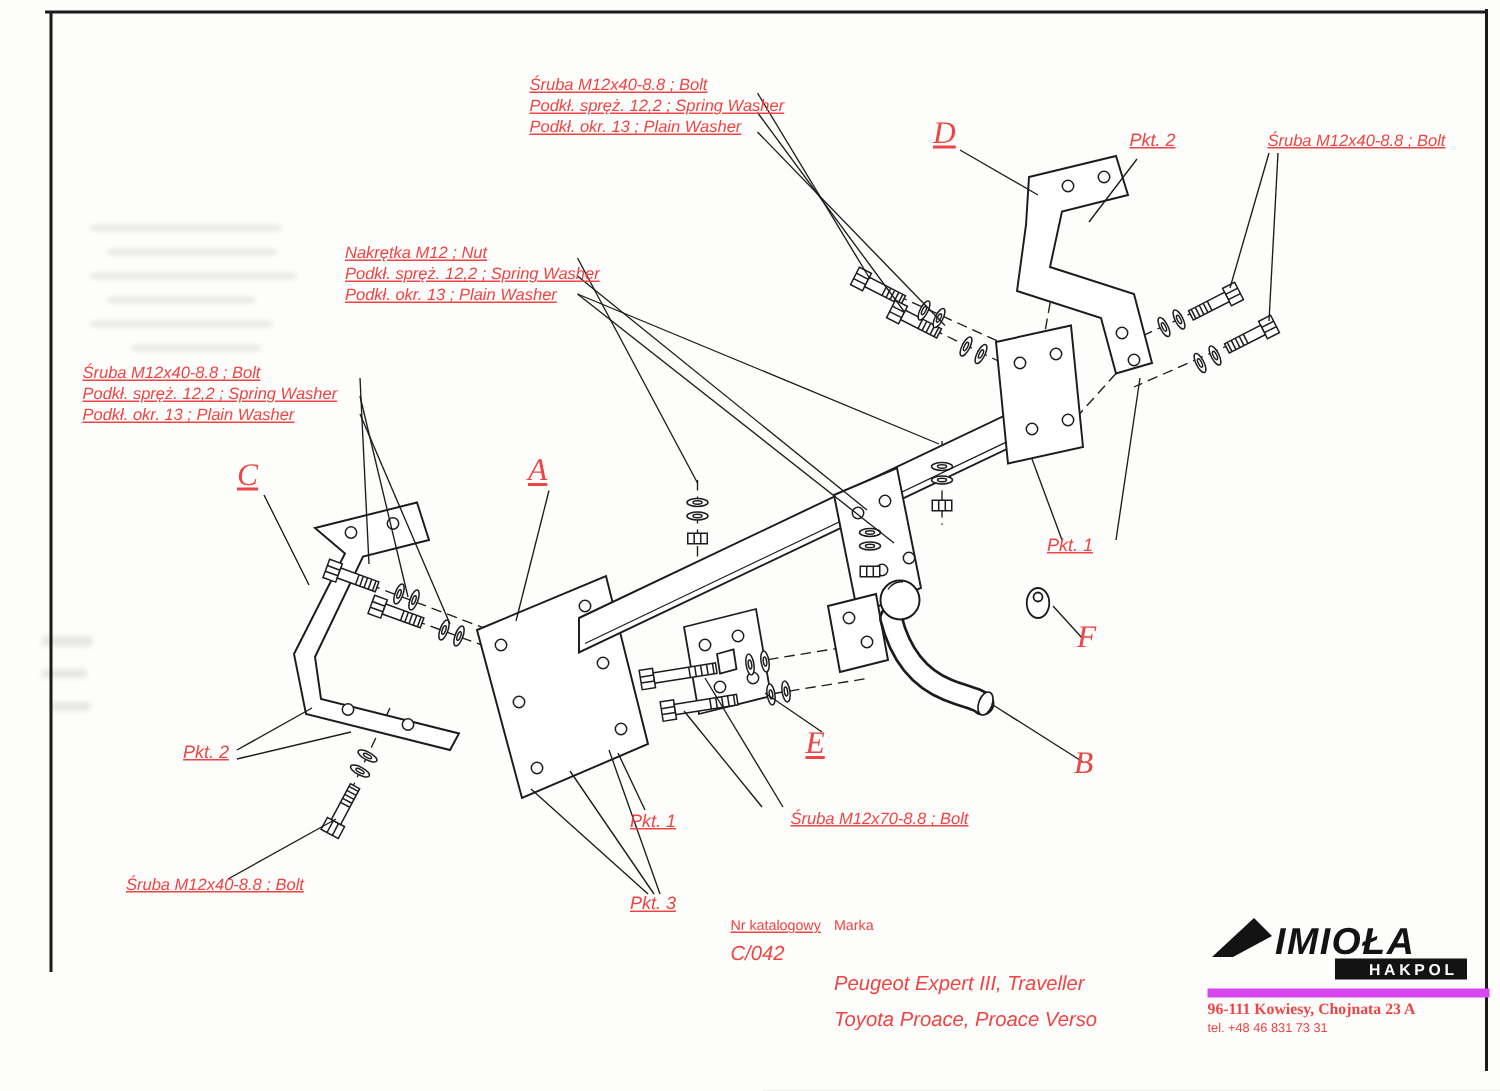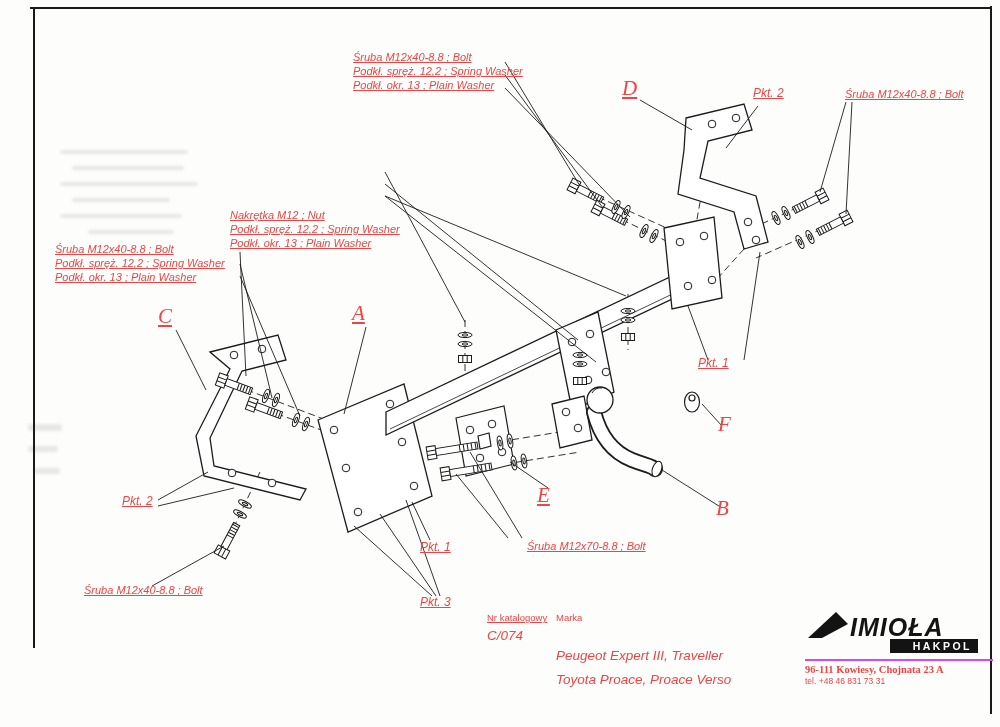--- a/index.html
+++ b/index.html
@@ -11,21 +11,21 @@
   svg{position:absolute;left:0;top:0;}
   .note{position:absolute;font-style:italic;font-size:11px;line-height:14px;white-space:nowrap;}
   .note div{text-decoration:underline;}
   .single{position:absolute;font-style:italic;font-size:11px;white-space:nowrap;text-decoration:underline;}
   .part{position:absolute;font-family:"Liberation Serif",serif;font-style:italic;font-size:21px;line-height:21px;}
   .part.u{text-decoration:underline;}
   .pkt{position:absolute;font-style:italic;font-size:12px;text-decoration:underline;white-space:nowrap;}
   .ghost{position:absolute;background:#9a9a9a;opacity:.22;filter:blur(1.6px);border-radius:2px;}
   .f-small{position:absolute;font-size:9.5px;}
   .f-ital{position:absolute;font-style:italic;font-size:13.5px;white-space:nowrap;}
-  .addr{position:absolute;left:805px;top:659px;width:188px;border-top:2px solid #d946ef;padding-top:3px;}
+  .addr{position:absolute;left:805px;top:659px;width:188px;border-top:6px solid #d946ef;padding-top:3px;}
   .addr .a1{font-weight:bold;font-size:10.5px;font-family:"Liberation Serif",serif;}
   .addr .a2{font-size:8.5px;margin-top:1px;}
 </style>
 </head>
 <body>
 
 <div class="page">
 
   <div class="ghost" style="left:60px;top:150px;width:128px;height:4px;"></div>
   <div class="ghost" style="left:72px;top:166px;width:112px;height:4px;"></div>
@@ -255,21 +255,21 @@
       <line x1="722" y1="508" x2="662" y2="470"></line>
     </g>
   </svg>
 
   <div class="note" style="left:353px;top:50px;">
     <div>Śruba M12x40-8.8 ;  Bolt</div>
     <div>Podkł. spręż. 12,2 ; Spring Washer</div>
     <div>Podkł. okr. 13 ; Plain Washer</div>
   </div>
 
-  <div class="note" style="left:230px;top:162px;margin-top:46px;">
+  <div class="note" style="left:230px;top:162px;">
     <div>Nakrętka  M12 ;  Nut</div>
     <div>Podkł. spręż. 12,2 ; Spring Washer</div>
     <div>Podkł. okr. 13 ;  Plain Washer</div>
   </div>
 
   <div class="note" style="left:55px;top:242px;">
     <div>Śruba M12x40-8.8 ;  Bolt</div>
     <div>Podkł. spręż. 12,2 ; Spring Washer</div>
     <div>Podkł. okr. 13 ; Plain Washer</div>
   </div>
@@ -285,21 +285,21 @@
   <div class="part" style="left:718px;top:414px;">F</div>
   <div class="part" style="left:716px;top:498px;">B</div>
 
   <div class="pkt" style="left:753px;top:86px;">Pkt. 2</div>
   <div class="pkt" style="left:698px;top:356px;">Pkt. 1</div>
   <div class="pkt" style="left:122px;top:494px;">Pkt. 2</div>
   <div class="pkt" style="left:420px;top:540px;">Pkt. 1</div>
   <div class="pkt" style="left:420px;top:595px;">Pkt. 3</div>
 
   <div class="f-small" style="left:487px;top:612px;text-decoration:underline;">Nr katalogowy</div>
-  <div class="f-ital" style="left:487px;top:628px;">C/074</div>
+  <div class="f-ital" style="left:487px;top:628px;">C/042</div>
   <div class="f-small" style="left:556px;top:612px;">Marka</div>
   <div class="f-ital" style="left:556px;top:648px;">Peugeot Expert III, Traveller</div>
   <div class="f-ital" style="left:556px;top:672px;">Toyota Proace, Proace Verso</div>
 
   <svg style="left:806px;top:608px;" width="186" height="50" viewBox="0 0 186 50">
     <polygon points="2,30 30,4 42,16 16,30" fill="#131313"></polygon>
     <text x="44" y="28" font-family="Liberation Sans, sans-serif" font-size="25" font-weight="bold" font-style="italic" letter-spacing="1" fill="#131313">IMIOŁA</text>
     <rect x="84" y="31" width="88" height="14" fill="#131313"></rect>
     <text x="166" y="42" text-anchor="end" font-family="Liberation Sans, sans-serif" font-size="10.5" font-weight="bold" letter-spacing="2.5" fill="#ffffff">HAKPOL</text>
   </svg>

